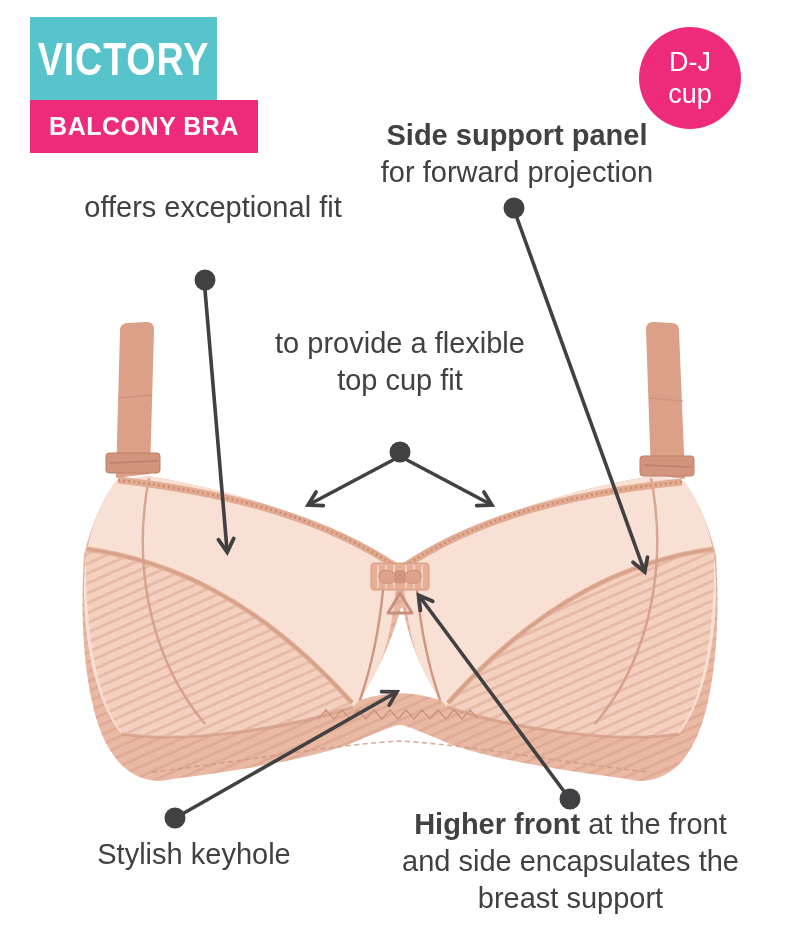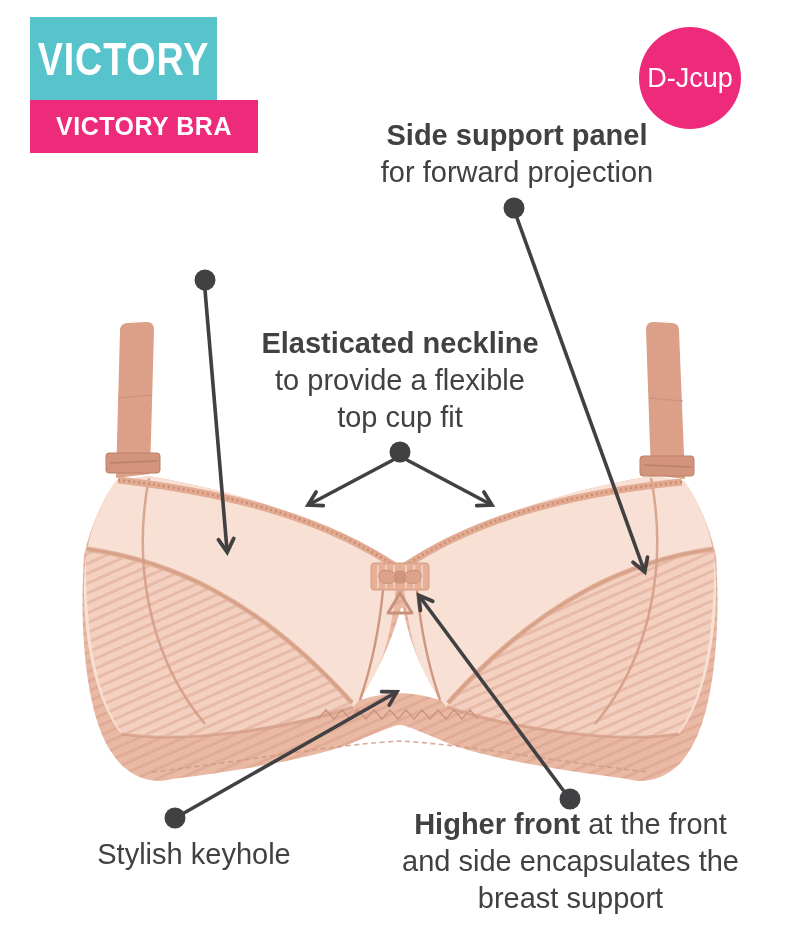--- a/index.html
+++ b/index.html
@@ -13,21 +13,21 @@
     overflow:hidden;
     text-decoration:underline;
   }
   .stage svg{position:absolute;left:0;top:0;}
   .badge{position:absolute;display:flex;align-items:center;justify-content:center;color:#fff;}
   .brand-badge{left:30px;top:17px;width:187px;height:83px;background:var(--c-teal);}
   .brand-badge span{font-weight:700;font-size:46px;letter-spacing:1px;transform:scaleX(.82);}
   .product-badge{left:30px;top:100px;width:228px;height:53px;background:var(--c-pink);}
   .product-badge span{font-weight:700;font-size:25px;letter-spacing:.5px;}
   .cup-badge{left:639px;top:27px;width:102px;height:102px;border-radius:50%;background:var(--c-pink);
-    flex-direction:row;font-size:27px;line-height:32px;}
+    flex-direction:column;font-size:27px;line-height:32px;}
   .ann{position:absolute;text-align:center;font-size:29px;line-height:37px;color:var(--c-text);}
   .b{font-weight:700;}
   .ann-side-support{left:352px;top:117px;width:330px;}
   .ann-mesh-cup{left:58px;top:189px;width:310px;}
   .ann-neckline{left:235px;top:325px;width:330px;}
   .ann-keyhole{left:59px;top:836px;width:270px;}
   .ann-higher-wire{left:388px;top:806px;width:365px;}
 </style>
 </head>
 <body>
@@ -170,37 +170,37 @@
         <circle cx="570" cy="799" r="10.5" stroke="none"></circle>
         <line x1="563" y1="790" x2="420" y2="597" marker-end="url(#arrow)"></line>
       </g>
     </g>
   </svg>
 
   <div class="badge brand-badge">
     <span>VICTORY</span>
   </div>
   <div class="badge product-badge">
-    <span>VICTORY BRA</span>
+    <span>BALCONY BRA</span>
   </div>
   <div class="badge cup-badge">
     <span>D-J</span>
     <span>cup</span>
   </div>
 
   <div class="ann ann-side-support">
     <div class="b">Side support panel</div>
     <div>for forward projection</div>
   </div>
 
   <div class="ann ann-mesh-cup">
+    <div>offers exceptional fit</div>
   </div>
 
   <div class="ann ann-neckline">
-    <div class="b">Elasticated neckline</div>
     <div>to provide a flexible</div>
     <div>top cup fit</div>
   </div>
 
   <div class="ann ann-keyhole">
     <div>Stylish keyhole</div>
   </div>
 
   <div class="ann ann-higher-wire">
     <div><span class="b">Higher front</span><span> at the front</span></div>

